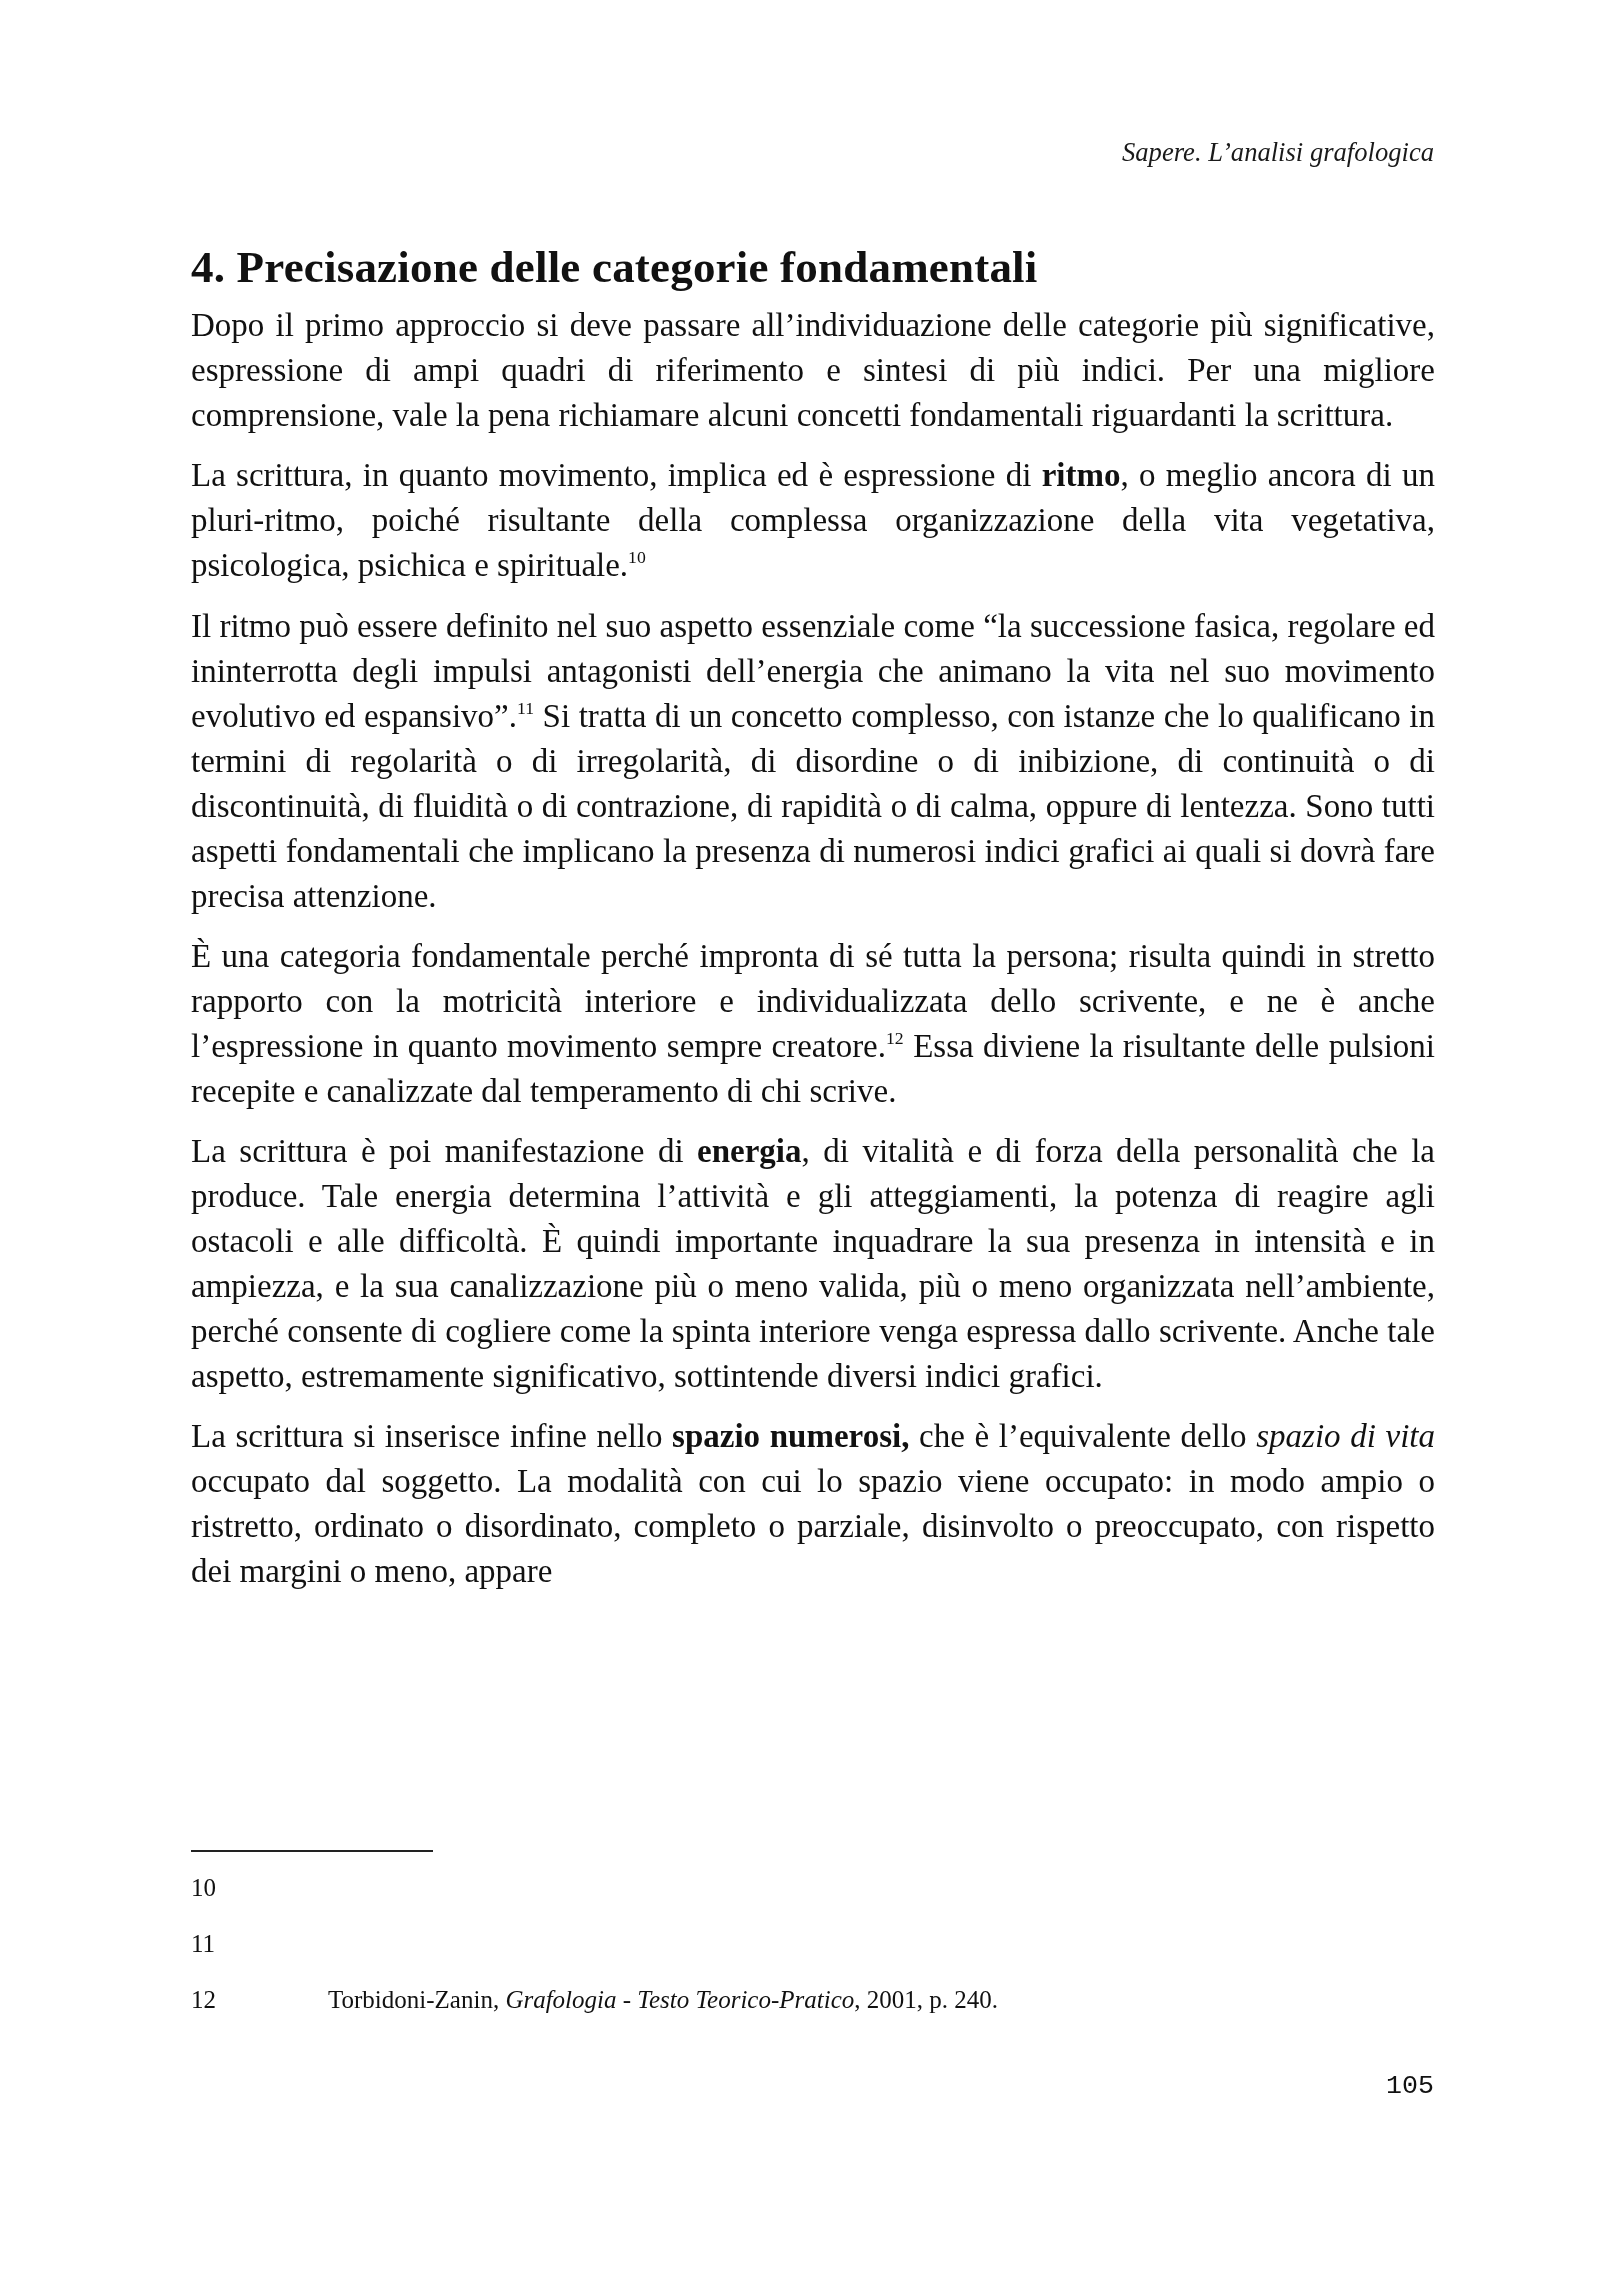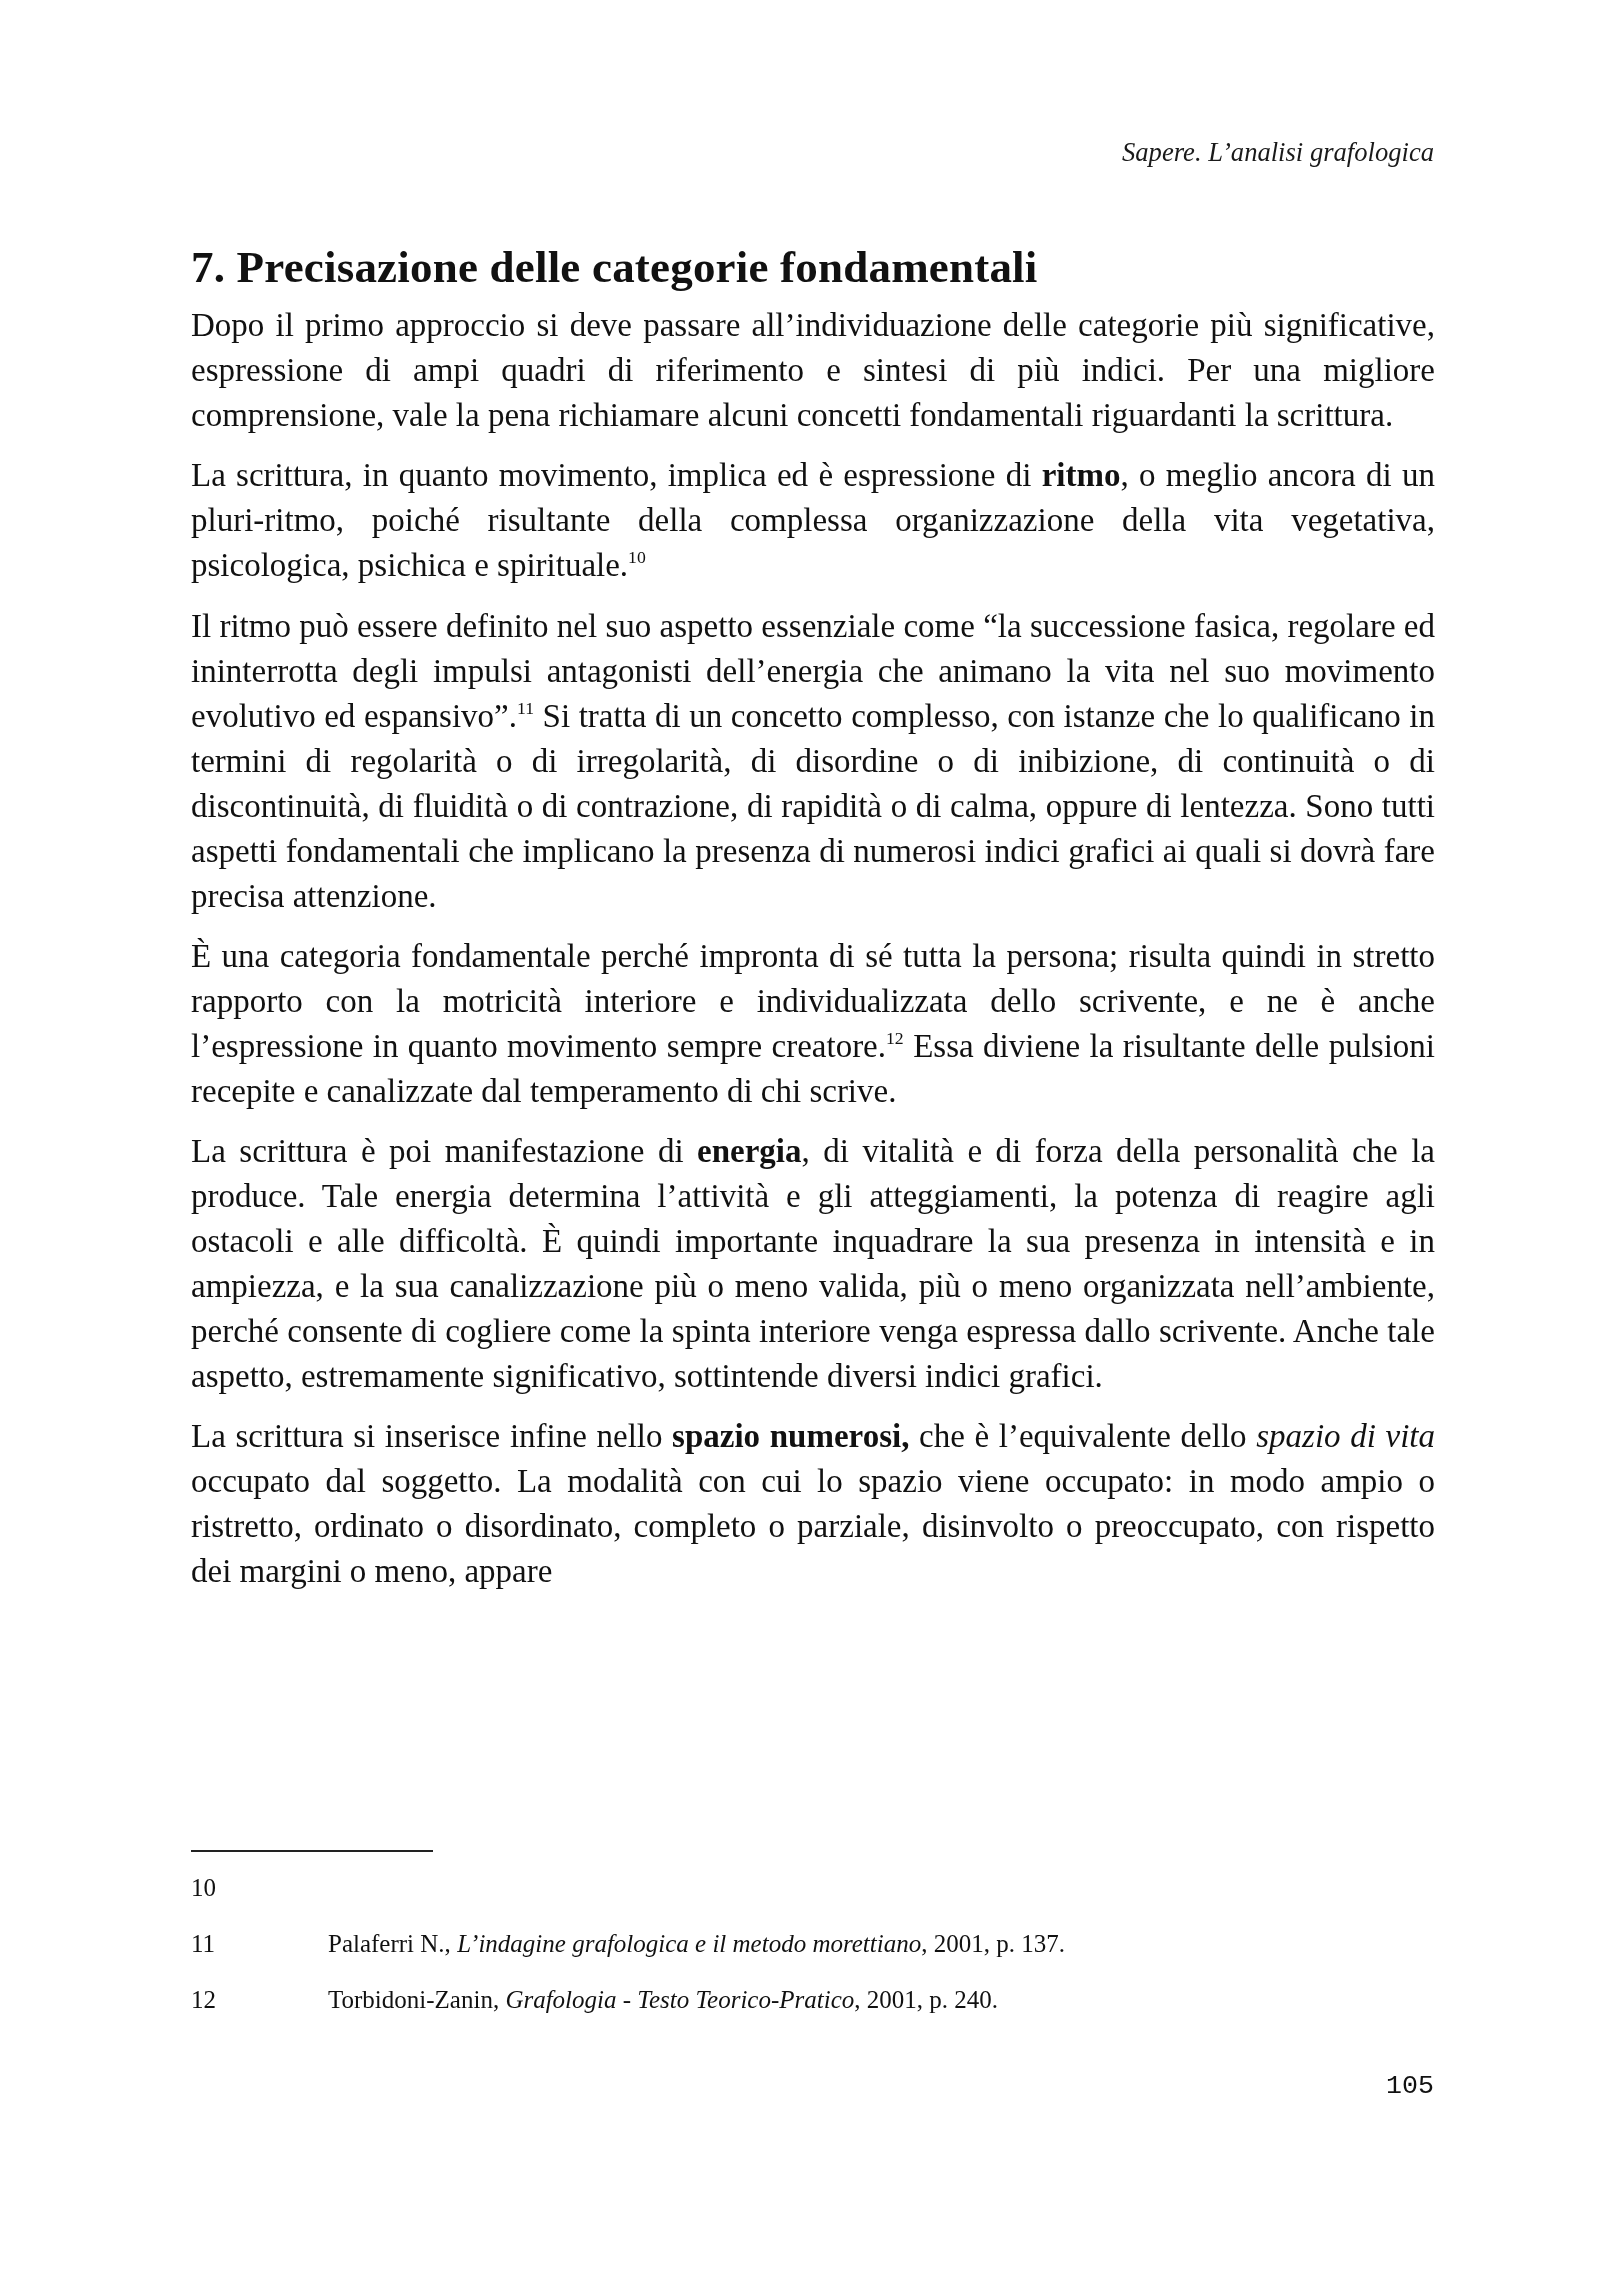--- a/index.html
+++ b/index.html
@@ -14,21 +14,21 @@
   .footnote { display: flex; height: 56px; line-height: 39px; }
   .fn-num { width: 137px; flex: none; }
   .page-number { position: absolute; top: 2071px; right: 184px; font-size: 26.6px; font-family: Liberation Mono, monospace; }
 </style>
 </head>
 <body>
 
 <div class="running-header">Sapere. L’analisi grafologica</div>
 
 <div class="content">
-  <h2 class="section-title">7. Precisazione delle categorie fondamentali</h2>
+  <h2 class="section-title">4. Precisazione delle categorie fondamentali</h2>
 
   <p class="para"><span>Dopo il primo approccio si deve passare all’individuazione delle categorie più significative, espressione di ampi quadri di riferimento e sintesi di più indici. Per una migliore comprensione, vale la pena richiamare alcuni concetti fondamentali riguardanti la scrittura.</span></p>
 
   <p class="para"><span>La scrittura, in quanto movimento, implica ed è espressione di </span><b>ritmo</b><span>, o meglio ancora di un pluri-ritmo, poiché risultante della complessa organizzazione della vita vegetativa, psicologica, psichica e spirituale.</span><sup>10</sup></p>
 
   <p class="para"><span>Il ritmo può essere definito nel suo aspetto essenziale come “la successione fasica, regolare ed ininterrotta degli impulsi antagonisti dell’energia che animano la vita nel suo movimento evolutivo ed espansivo”.</span><sup>11</sup><span> Si tratta di un concetto complesso, con istanze che lo qualificano in termini di regolarità o di irregolarità, di disordine o di inibizione, di continuità o di discontinuità, di fluidità o di contrazione, di rapidità o di calma, oppure di lentezza. Sono tutti aspetti fondamentali che implicano la presenza di numerosi indici grafici ai quali si dovrà fare precisa attenzione.</span></p>
 
   <p class="para"><span>È una categoria fondamentale perché impronta di sé tutta la persona; risulta quindi in stretto rapporto con la motricità interiore e individualizzata dello scrivente, e ne è anche l’espressione in quanto movimento sempre creatore.</span><sup>12</sup><span> Essa diviene la risultante delle pulsioni recepite e canalizzate dal temperamento di chi scrive.</span></p>
 
   <p class="para"><span>La scrittura è poi manifestazione di </span><b>energia</b><span>, di vitalità e di forza della personalità che la produce. Tale energia determina l’attività e gli atteggiamenti, la potenza di reagire agli ostacoli e alle difficoltà. È quindi importante inquadrare la sua presenza in intensità e in ampiezza, e la sua canalizzazione più o meno valida, più o meno organizzata nell’ambiente, perché consente di cogliere come la spinta interiore venga espressa dallo scrivente. Anche tale aspetto, estremamente significativo, sottintende diversi indici grafici.</span></p>
@@ -37,21 +37,20 @@
 </div>
 
 <div class="footnote-rule"></div>
 
 <div class="footnotes">
   <div class="footnote">
     <span class="fn-num">10</span>
   </div>
   <div class="footnote">
     <span class="fn-num">11</span>
-    <span><span>Palaferri N., </span><i>L’indagine grafologica e il metodo morettiano</i><span>, 2001, p. 137.</span></span>
   </div>
   <div class="footnote">
     <span class="fn-num">12</span>
     <span><span>Torbidoni-Zanin, </span><i>Grafologia - Testo Teorico-Pratico</i><span>, 2001, p. 240.</span></span>
   </div>
 </div>
 
 <div class="page-number">105</div>
 
 

